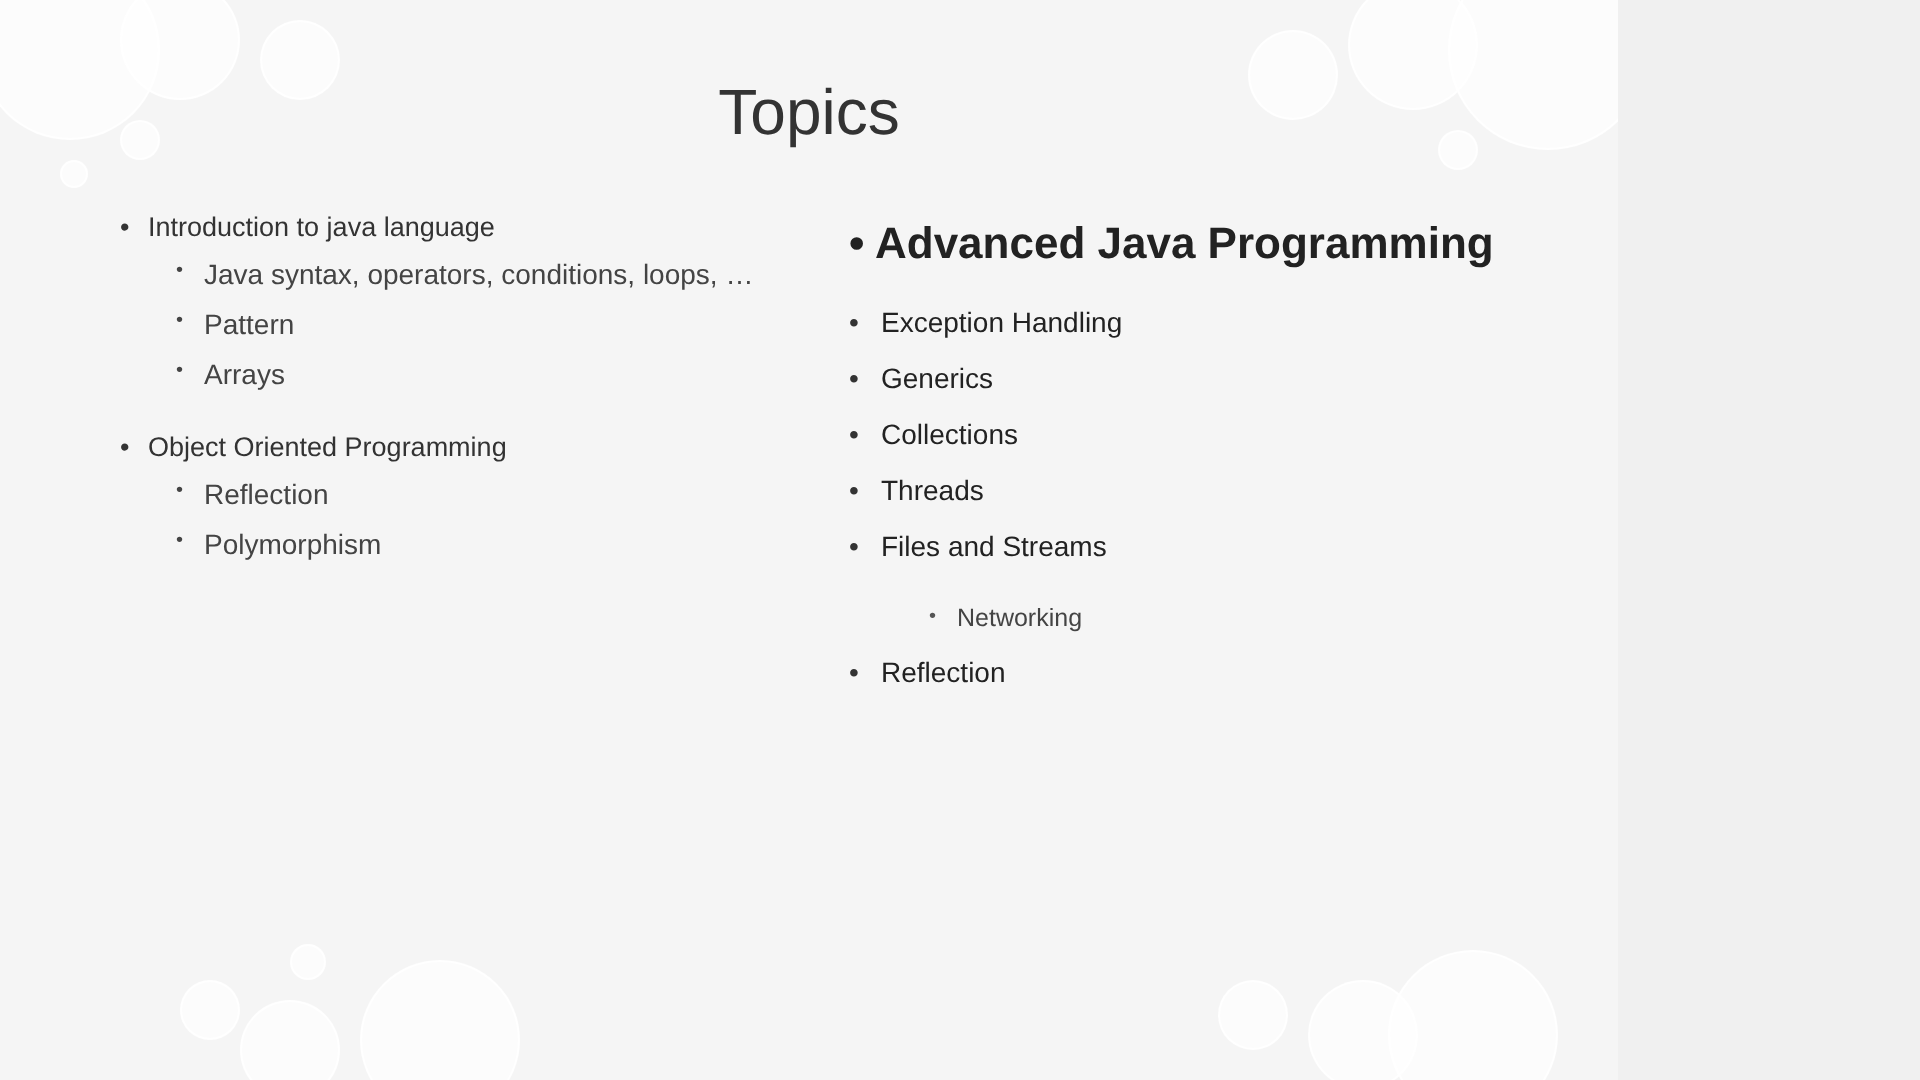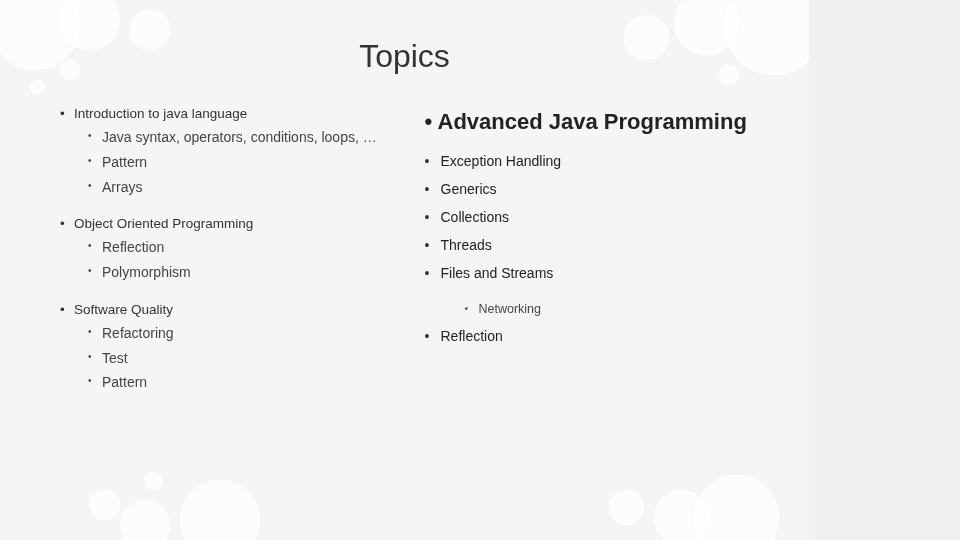--- a/index.html
+++ b/index.html
@@ -226,32 +226,20 @@
           <li>
             <span>Object Oriented Programming</span>
             <ul class="bullet-l2">
               <li>Reflection</li>
               <li>Polymorphism</li>
             </ul>
           </li>
         </ul>
       </div>
 
-      <div class="section-block">
-        <ul class="bullet-l1">
-          <li>
-            <span>Software Quality</span>
-            <ul class="bullet-l2">
-              <li>Refactoring</li>
-              <li>Test</li>
-              <li>Pattern</li>
-            </ul>
-          </li>
-        </ul>
-      </div>
 
     </div>
 
     <div class="right-col">
 
       <div class="right-header">
         • <span>Advanced Java Programming</span>
       </div>
 
       <ul class="right-list">

